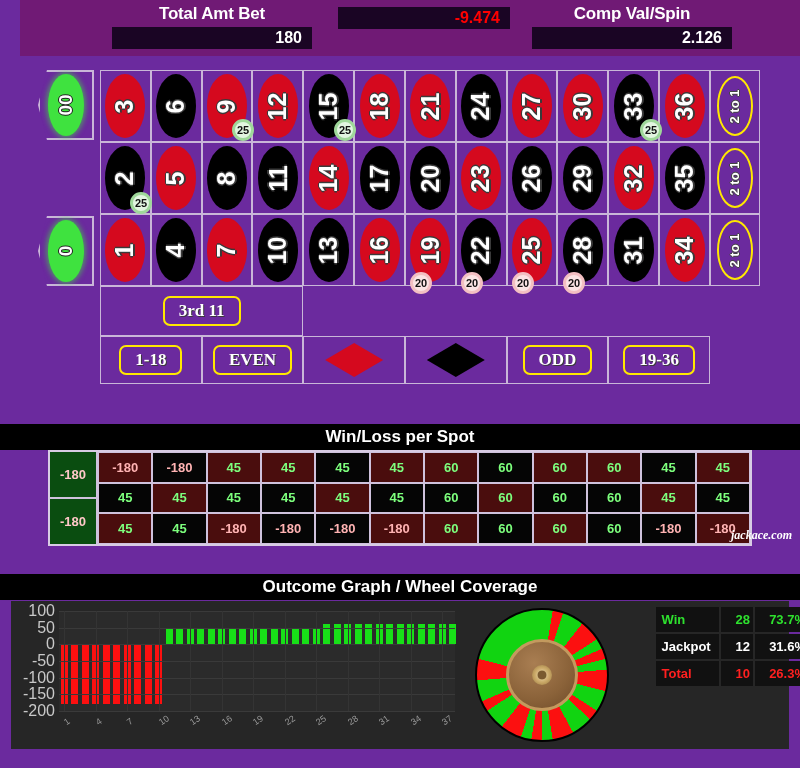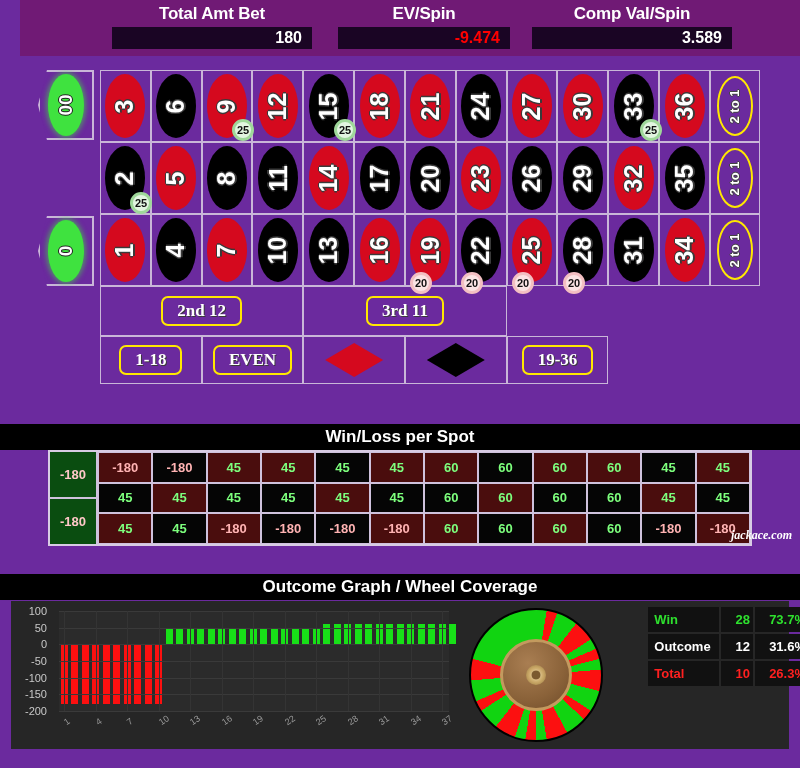--- a/index.html
+++ b/index.html
@@ -200,22 +200,22 @@
     display:flex;
   }
   .chartbox{position:relative;width:455px;height:148px;background:#262626;}
   .plotarea{
     position:absolute;left:48px;top:10px;right:8px;bottom:38px;
     background:#2b2b2b;
   }
   .gridline{position:absolute;left:0;right:0;height:1px;background:#3a3a3a;}
   .vgridline{position:absolute;top:0;bottom:0;width:1px;background:#343434;}
   .ylab{
-    position:absolute;right:8px;
-    color:#c8c8c8;font-size:11px;text-align:right;
+    position:absolute;right:0;
+    color:#c8c8c8;font-size:16px;text-align:right;
     transform:translateY(-50%);white-space:nowrap;
   }
   .yaxis{position:absolute;left:0;top:10px;width:44px;bottom:38px;}
   .bars{position:absolute;left:0;top:0;right:0;bottom:0;}
   .bar{position:absolute;width:7px;}
   .bar.up{background:#18e018;}
   .bar.dn{background:#fc1010;}
   .xlab{
     position:absolute;color:#9a9a9a;font-size:9px;
     transform:rotate(-35deg);transform-origin:left top;
@@ -268,26 +268,25 @@
 <body>
 
 <div class="root">
 
   <div class="header">
     <div class="hdr-cell" id="hdr0" style="left:92px;width:200px;">
       <div class="hdr-label">Total Amt Bet</div>
       <div class="hdr-box">180</div>
     </div>
     <div class="hdr-cell" id="hdr1" style="left:318px;width:172px;">
-      <div class="hdr-label">EV/Spin</div>
       <div class="hdr-box neg">-9.474</div>
     </div>
     <div class="hdr-cell" id="hdr2" style="left:512px;width:200px;">
       <div class="hdr-label">Comp Val/Spin</div>
-      <div class="hdr-box">3.589</div>
+      <div class="hdr-box">2.126</div>
     </div>
   </div>
 
   <div class="felt">
 
     <div class="zero dd">
       <div class="zero-oval">
         <span class="zero-txt">00</span>
       </div>
     </div>
@@ -491,38 +490,38 @@
           </div>
         </div>
         <div class="c21cell">
           <div class="c21oval">
             <span class="c21txt">2 to 1</span>
           </div>
         </div>
       </div>
     <div class="dozens" id="dozens">
         <div class="dozcell">
-          <div class="pill">2nd 12</div>
-        </div>
-        <div class="dozcell">
           <div class="pill">3rd 11</div>
         </div>
       </div>
     <div class="outside" id="outside">
         <div class="outcell">
           <div class="pill">1-18</div>
         </div>
         <div class="outcell">
           <div class="pill">EVEN</div>
         </div>
         <div class="outcell">
           <div class="diamond red"></div>
         </div>
         <div class="outcell">
           <div class="diamond black"></div>
+        </div>
+        <div class="outcell">
+          <div class="pill">ODD</div>
         </div>
         <div class="outcell">
           <div class="pill">19-36</div>
         </div>
       </div>
     <div id="chiplayer">
         <div class="chip g" style="left: 130px; top: 136px;">25</div>
         <div class="chip g" style="left: 232px; top: 63px;">25</div>
         <div class="chip g" style="left: 334px; top: 63px;">25</div>
         <div class="chip g" style="left: 640px; top: 63px;">25</div>
@@ -686,21 +685,21 @@
 
     <div class="covbox">
       <table class="cov-table">
         <tbody id="covbody">
             <tr>
               <td class="cov-name cov-win">Win</td>
               <td class="cov-num cov-win">28</td>
               <td class="cov-pct cov-win">73.7%</td>
             </tr>
             <tr>
-              <td class="cov-name cov-jack">Outcome</td>
+              <td class="cov-name cov-jack">Jackpot</td>
               <td class="cov-num cov-jack">12</td>
               <td class="cov-pct cov-jack">31.6%</td>
             </tr>
             <tr>
               <td class="cov-name cov-whack">Total</td>
               <td class="cov-num cov-whack">10</td>
               <td class="cov-pct cov-whack">26.3%</td>
             </tr>
           </tbody>
       </table>

